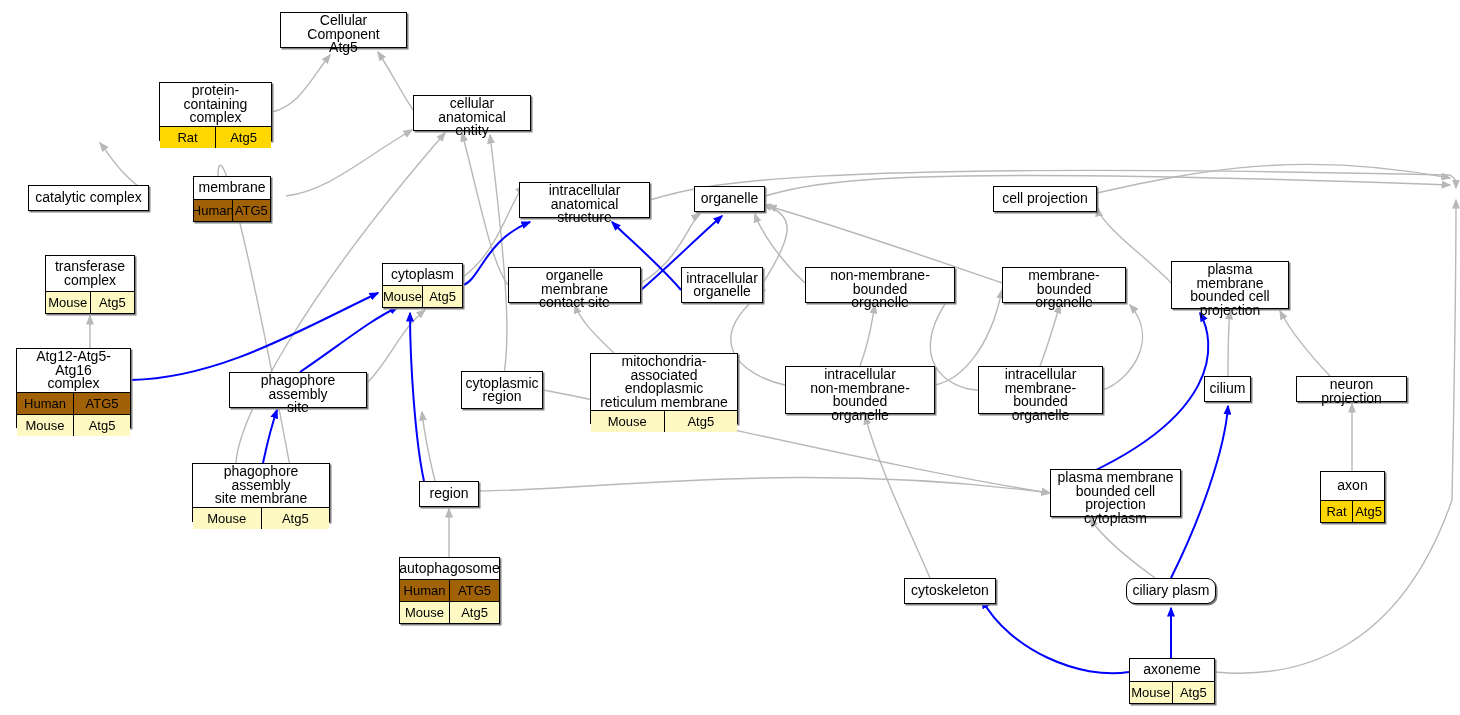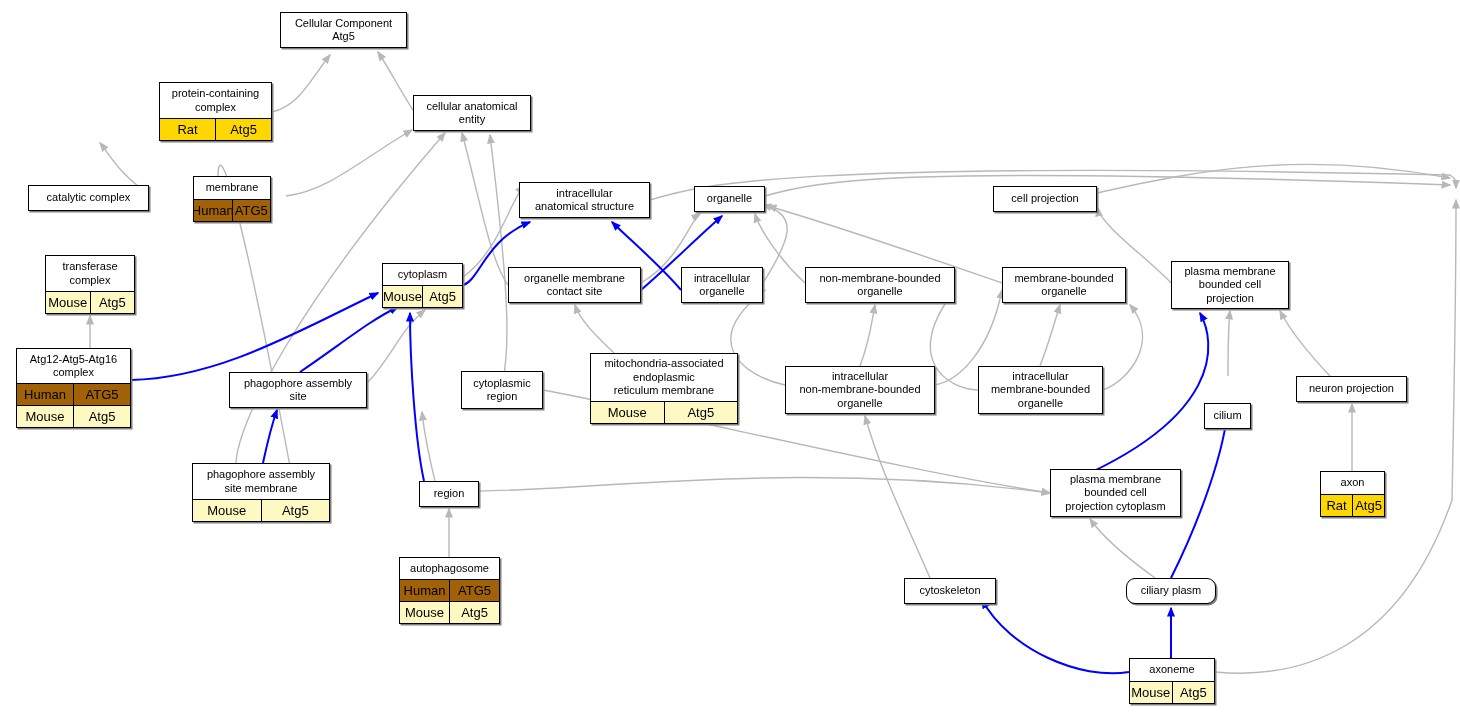--- a/index.html
+++ b/index.html
@@ -33,21 +33,21 @@
     display: flex;
     flex-direction: column;
     z-index: 5;
   }
   .node .title {
     flex: 1 1 auto;
     display: flex;
     align-items: center;
     justify-content: center;
     text-align: center;
-    font-size: 11px;
+    font-size: 14px;
     line-height: 13.5px;
     color: #000000;
     padding: 1px 3px;
     white-space: pre-line;
   }
   .node .annrow {
     display: flex;
     border-top: 1px solid #000000;
     height: 21px;
     flex: 0 0 21px;
@@ -243,21 +243,21 @@
       <div class="node" style="left: 785px; top: 366px; width: 150px; height: 48px;">
         <div class="title">intracellular
 non-membrane-bounded
 organelle</div>
       </div>
       <div class="node" style="left: 978px; top: 366px; width: 125px; height: 48px;">
         <div class="title">intracellular
 membrane-bounded
 organelle</div>
       </div>
-      <div class="node" style="left: 1204px; top: 376px; width: 47px; height: 26px; margin-top: 27px;">
+      <div class="node" style="left: 1204px; top: 376px; width: 47px; height: 26px;">
         <div class="title">cilium</div>
       </div>
       <div class="node" style="left: 1296px; top: 376px; width: 111px; height: 26px;">
         <div class="title">neuron projection</div>
       </div>
       <div class="node" style="left: 192px; top: 463px; width: 138px; height: 59px;">
         <div class="title">phagophore assembly
 site membrane</div>
         <div class="annrow ann-mouse">
           <div class="cell">Mouse</div>
@@ -265,21 +265,21 @@
         </div>
       </div>
       <div class="node" style="left: 419px; top: 481px; width: 60px; height: 26px;">
         <div class="title">region</div>
       </div>
       <div class="node" style="left: 1050px; top: 469px; width: 131px; height: 48px;">
         <div class="title">plasma membrane
 bounded cell
 projection cytoplasm</div>
       </div>
-      <div class="node" style="left: 1320px; top: 471px; width: 65px; height: 46px;">
+      <div class="node" style="left: 1320px; top: 471px; width: 65px; height: 52px;">
         <div class="title">axon</div>
         <div class="annrow ann-rat">
           <div class="cell">Rat</div>
           <div class="cell">Atg5</div>
         </div>
       </div>
       <div class="node" style="left: 399px; top: 557px; width: 101px; height: 67px;">
         <div class="title">autophagosome</div>
         <div class="annrow ann-human">
           <div class="cell">Human</div>

